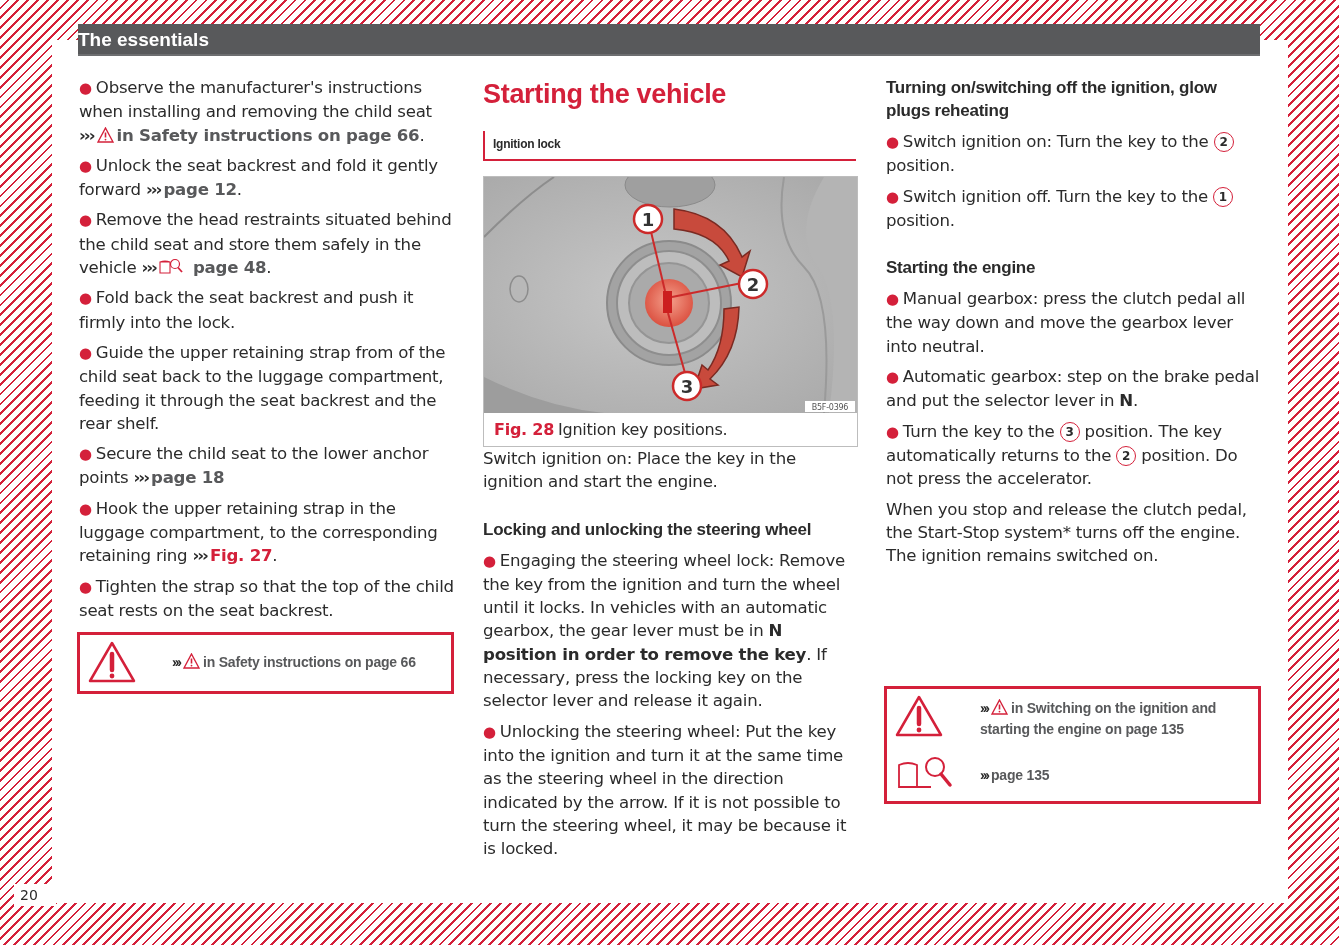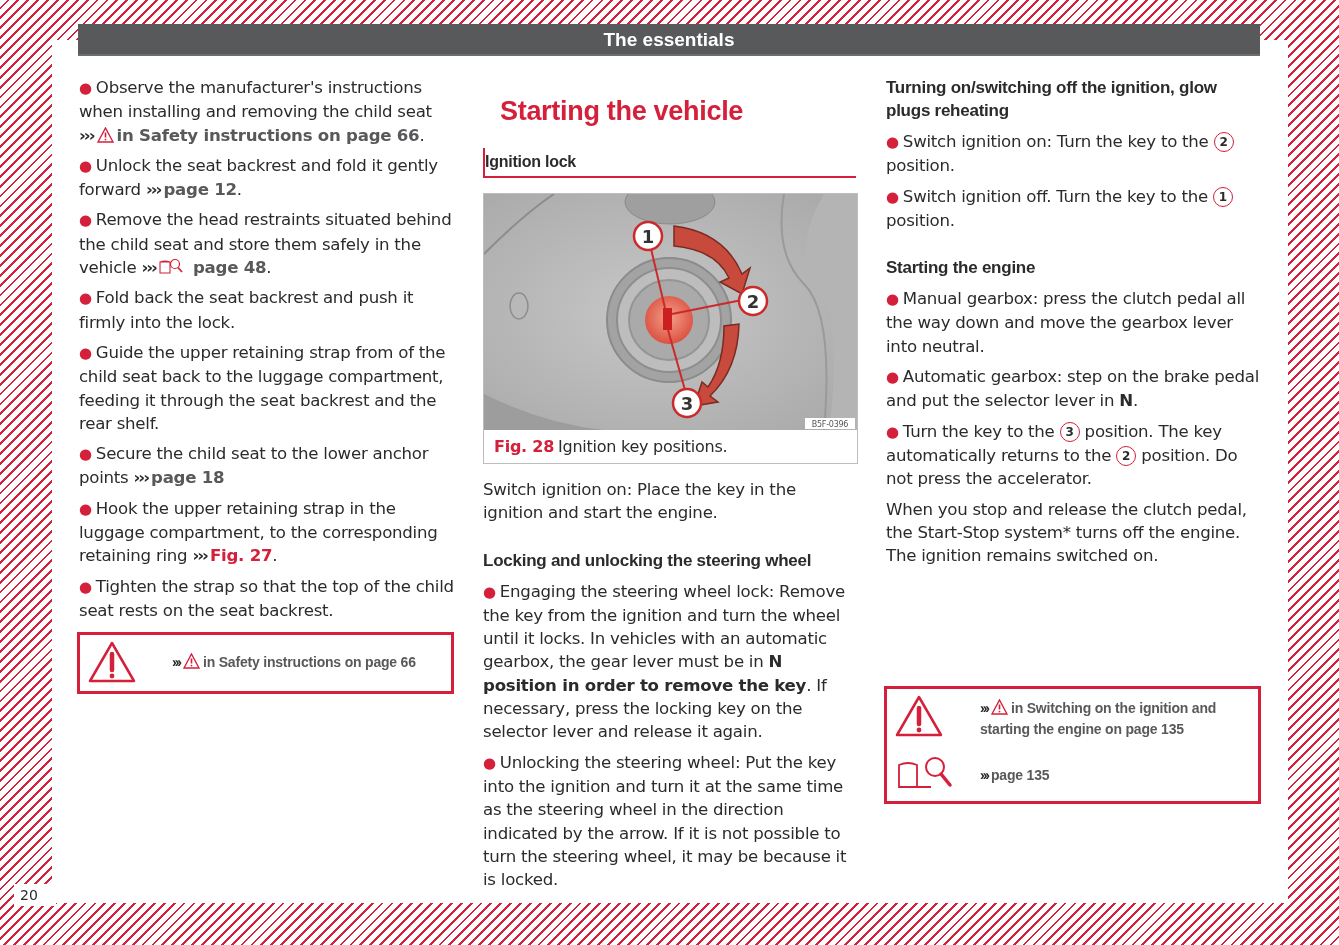--- a/index.html
+++ b/index.html
@@ -9,45 +9,45 @@
     font-family: "DejaVu Sans", sans-serif;
     color: #2b2b2b;
   }
   .page {
     position: absolute; left: 52px; top: 40px; width: 1236px; height: 863px;
     background: #fff;
   }
   .header-bar {
     position: absolute; left: 78px; top: 24px; width: 1182px; height: 30px;
     background: #58595b; border-bottom: 2px solid #6d6e70;
-    color: #fff; font-weight: bold; font-size: 19px; text-align: center; line-height: 31px;
+    color: #fff; font-weight: bold; font-size: 19px; line-height: 31px;
     font-family: "Liberation Sans", sans-serif;
   }
   .page-num {
     position: absolute; left: 14px; top: 884px; width: 36px; height: 22px; background:#fff;
     font-size: 14px; line-height: 22px; padding-left: 6px; color:#2b2b2b;
   }
   .col { position: absolute; top: 76px; font-size: 16.6px; line-height: 23.3px; letter-spacing: -0.25px; }
   .col1 { left: 79px; width: 375px; }
   .col2 { left: 483px; width: 373px; }
   .col3 { left: 886px; width: 375px; }
   .para { margin: 0 0 7px 0; }
   .bullet { color: #d4203a; font-size: 15px; margin-right: 4px; }
   .ref { font-weight: bold; color: #58595b; }
   .ref-red { font-weight: bold; color: #d4203a; }
   .chev { font-weight: bold; color: #2b2b2b; letter-spacing: -2px; margin-right: 3px; }
   .warn-inline { display:inline-block; vertical-align:-2px; width:17px; height:16px; margin-right:3px; }
   .bold { font-weight: bold; color: #2b2b2b; }
   h1.title {
-    margin: 17px; font-size: 27px; line-height: 36px; color: #d4203a; font-weight: bold;
+    margin: 0; font-size: 27px; line-height: 36px; color: #d4203a; font-weight: bold;
     font-family: "Liberation Sans", sans-serif; letter-spacing: -0.3px;
   }
   .subhead {
     margin-top: 19px; border-left: 2px solid #d4203a; border-bottom: 2px solid #d4203a;
-    font-size: 16px; font-weight: bold; line-height: 27px; height: 28px;
+    padding-left: 8px; font-size: 12px; font-weight: bold; line-height: 27px; height: 28px;
     font-family: "Liberation Sans", sans-serif; color:#2b2b2b;
   }
   .figure {
     margin-top: 15px; width: 373px; border: 1px solid #bdbdbd; background: #fff;
   }
   .fig-img { display:block; width: 373px; height: 236px; }
   .fig-caption { height: 33px; line-height: 33px; padding-left: 10px; font-size: 16px; }
   .fig-caption .fig-label { color: #d4203a; font-weight: bold; margin-right: 4px; }
   h3.sec { margin: 0 0 8px 0; font-size: 17px; font-weight: bold; line-height: 23px; color:#2b2b2b; font-family: "Liberation Sans", sans-serif; }
   .circ {
@@ -149,21 +149,21 @@
         </g>
       <g>
           <circle cx="203" cy="209" r="14" fill="#fff" stroke="#cc2a2a" stroke-width="2.5"></circle>
           <text x="203" y="216" text-anchor="middle" font-family="DejaVu Sans, sans-serif" font-weight="bold" font-size="18" fill="#333">3</text>
         </g>
       <rect x="321" y="224" width="50" height="11" fill="#fff"></rect>
       <text x="346" y="233" text-anchor="middle" font-family="DejaVu Sans, sans-serif" font-size="8" fill="#555">B5F-0396</text>
     </svg>
     <div class="fig-caption"><span class="fig-label">Fig. 28</span><span>Ignition key positions.</span></div>
   </div>
-  <p class="para" style="margin-top:14px">Switch ignition on: Place the key in the ignition and start the engine.</p>
+  <p class="para" style="">Switch ignition on: Place the key in the ignition and start the engine.</p>
   <h3 class="sec" style="margin-top:24px">Locking and unlocking the steering wheel</h3>
   <p class="para"><span class="bullet">●</span><span>Engaging the steering wheel lock: Remove the key from the ignition and turn the wheel until it locks. In vehicles with an automatic gearbox, the gear lever must be in</span> <span class="bold">N position in order to remove the key</span><span>. If necessary, press the locking key on the selector lever and release it again.</span></p>
   <p class="para"><span class="bullet">●</span><span>Unlocking the steering wheel: Put the key into the ignition and turn it at the same time as the steering wheel in the direction indicated by the arrow. If it is not possible to turn the steering wheel, it may be because it is locked.</span></p>
 </div>
 
 <div class="col col3">
   <h3 class="sec">Turning on/switching off the ignition, glow plugs reheating</h3>
   <p class="para"><span class="bullet">●</span><span>Switch ignition on: Turn the key to the</span> <span class="circ">2</span> <span>position.</span></p>
   <p class="para"><span class="bullet">●</span><span>Switch ignition off. Turn the key to the</span> <span class="circ">1</span> <span>position.</span></p>
 

